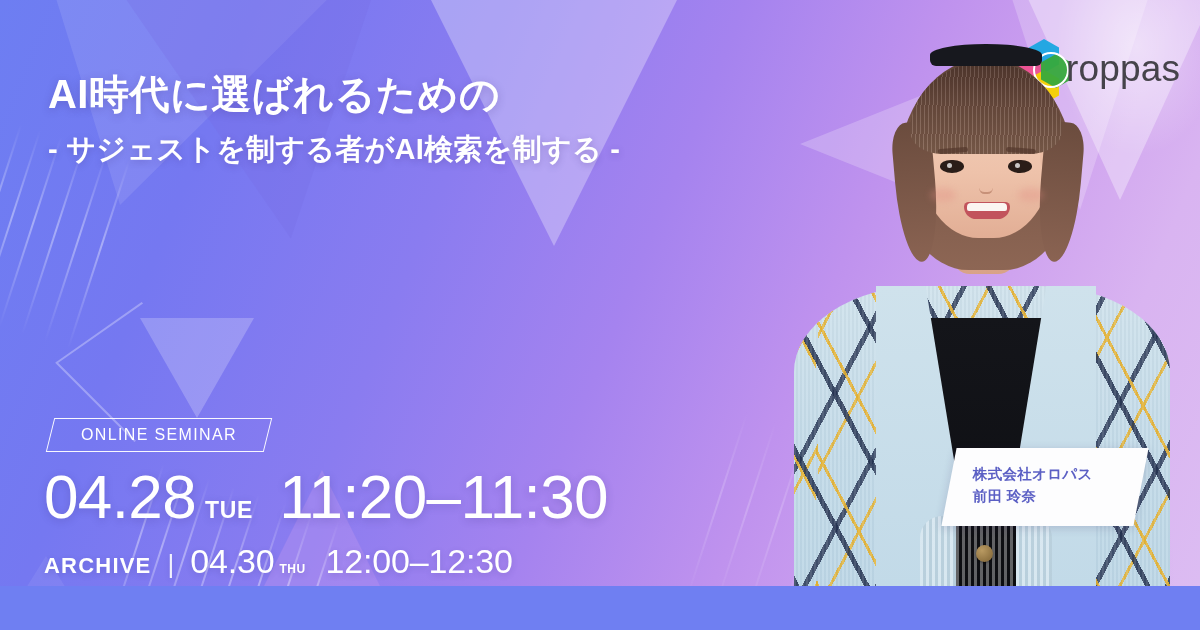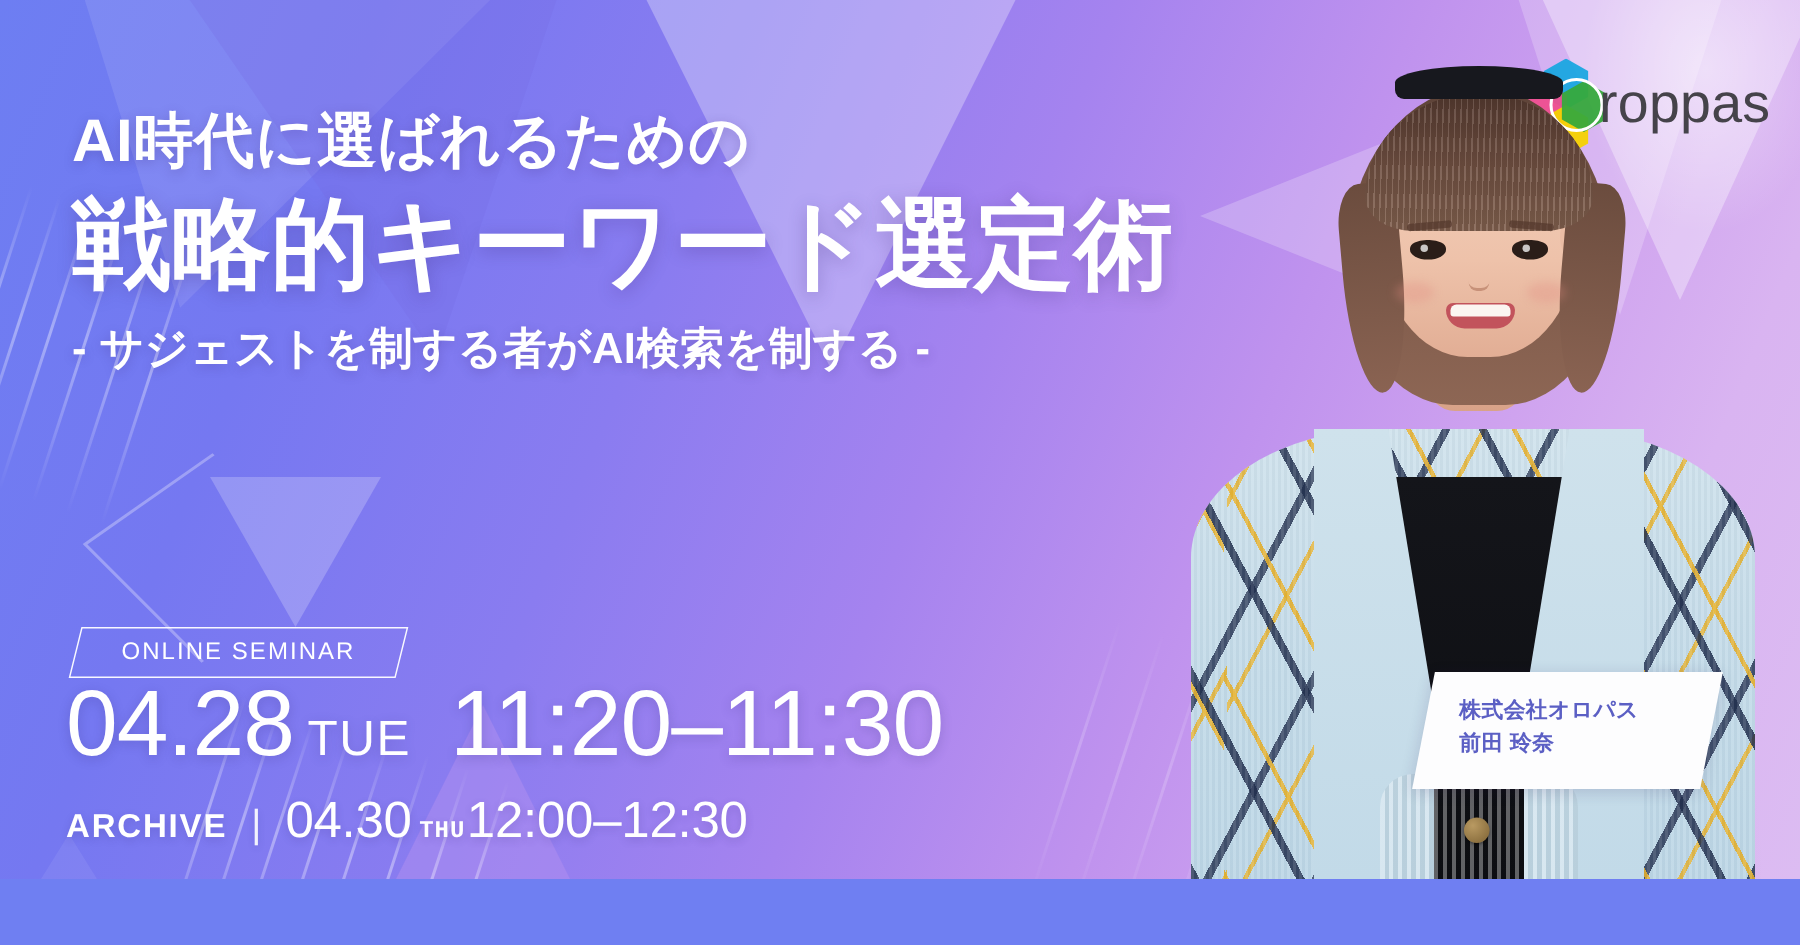--- a/index.html
+++ b/index.html
@@ -342,39 +342,40 @@
     transform:skewX(-14deg);
     border:1.8px solid rgba(255,255,255,.95);
     margin-left:6px;
   }
   #seminar-badge span {
     display:block; transform:skewX(14deg);
     color:#fff; font-size:16px; font-weight:500; letter-spacing:.085em;
   }
 
   .main-date {
+    margin-top:14px;
     display:flex; align-items:baseline; gap:0;
     color:#fff;
     text-shadow:0 2px 8px rgba(50,40,120,.22);
   }
   .md-date { font-size:62px; font-weight:400; letter-spacing:-0.01em; line-height:1; }
-  .md-dow  { font-size:33px; font-weight:400; letter-spacing:.03em; margin-left:9px; line-height:1;text-align:center; }
+  .md-dow  { font-size:23px; font-weight:700; letter-spacing:.03em; margin-left:9px; line-height:1;text-align:center; }
   .md-time { font-size:62px; font-weight:400; letter-spacing:-0.01em; margin-left:26px; line-height:1; }
 
   .archive-row {
     margin-top:16px;
     display:flex; align-items:baseline;
     color:#fff;
     text-shadow:0 2px 6px rgba(50,40,120,.20);
   }
   .ar-label { font-size:22px; font-weight:600; letter-spacing:.055em; line-height:1; }
   .ar-sep   { font-size:26px; font-weight:300; margin:0 16px; line-height:1; opacity:.9; }
   .ar-date  { font-size:34px; font-weight:400; letter-spacing:-0.005em; line-height:1; }
-  .ar-dow   { font-size:16px; font-weight:600; letter-spacing:.04em; margin-left:5px; line-height:1;font-family:Liberation Mono, monospace; }
-  .ar-time  { font-size:34px; font-weight:400; letter-spacing:-0.005em; margin-left:1px; line-height:1; }
+  .ar-dow   { font-size:12px; font-weight:600; letter-spacing:.04em; margin-left:5px; line-height:1; }
+  .ar-time  { font-size:34px; font-weight:400; letter-spacing:-0.005em; margin-left:20px; line-height:1; }
 </style>
 </head>
 <body>
 
 <div id="banner">
 
   <div class="bg-layer">
     <div class="tri tri-topleft"></div>
     <div class="tri tri-tl2"></div>
     <div class="tri tri-top-center"></div>
@@ -420,21 +421,20 @@
       <div class="hex hex-pink"></div>
       <div class="hex hex-yellow"></div>
       <div class="hex hex-green"></div>
       <div class="ring"></div>
     </div>
     <div class="wordmark">roppas</div>
   </div>
 
   <div id="headline">
     <div class="line1">AI時代に選ばれるための</div>
-    <div class="line2">戦略的キーワード選定術</div>
     <div class="line3">- サジェストを制する者がAI検索を制する -</div>
   </div>
 
   <div id="schedule">
     <div id="seminar-badge">
       <span>ONLINE SEMINAR</span>
     </div>
 
     <div class="main-date">
       <span class="md-date">04.28</span>

